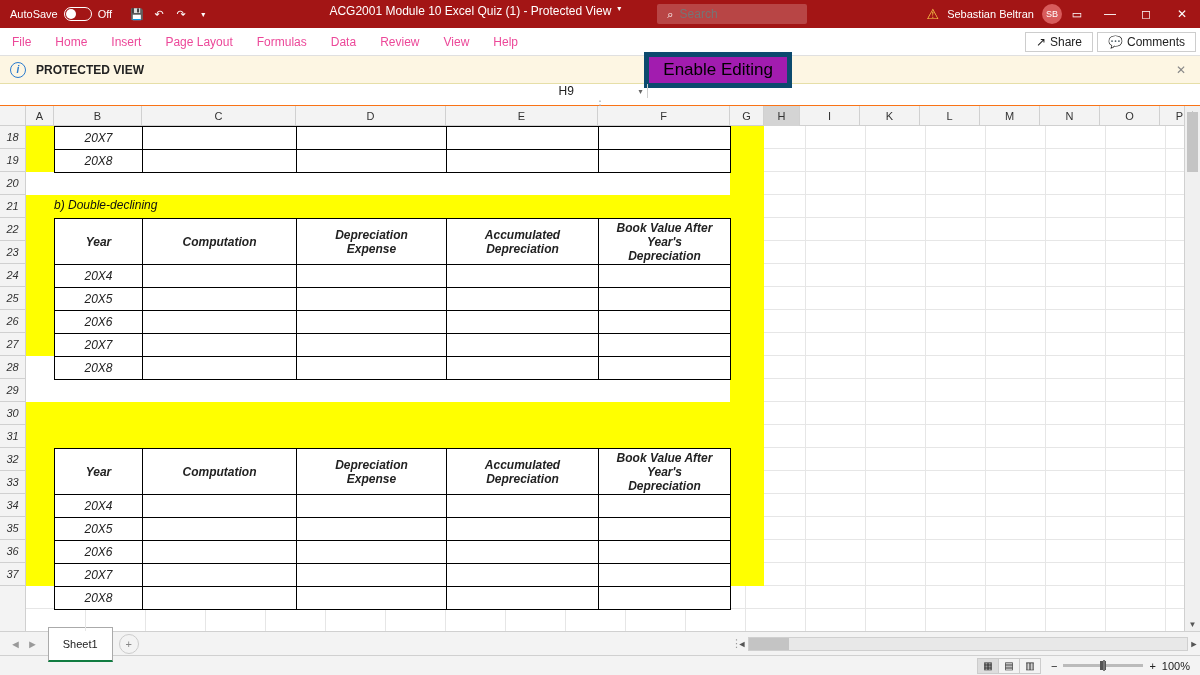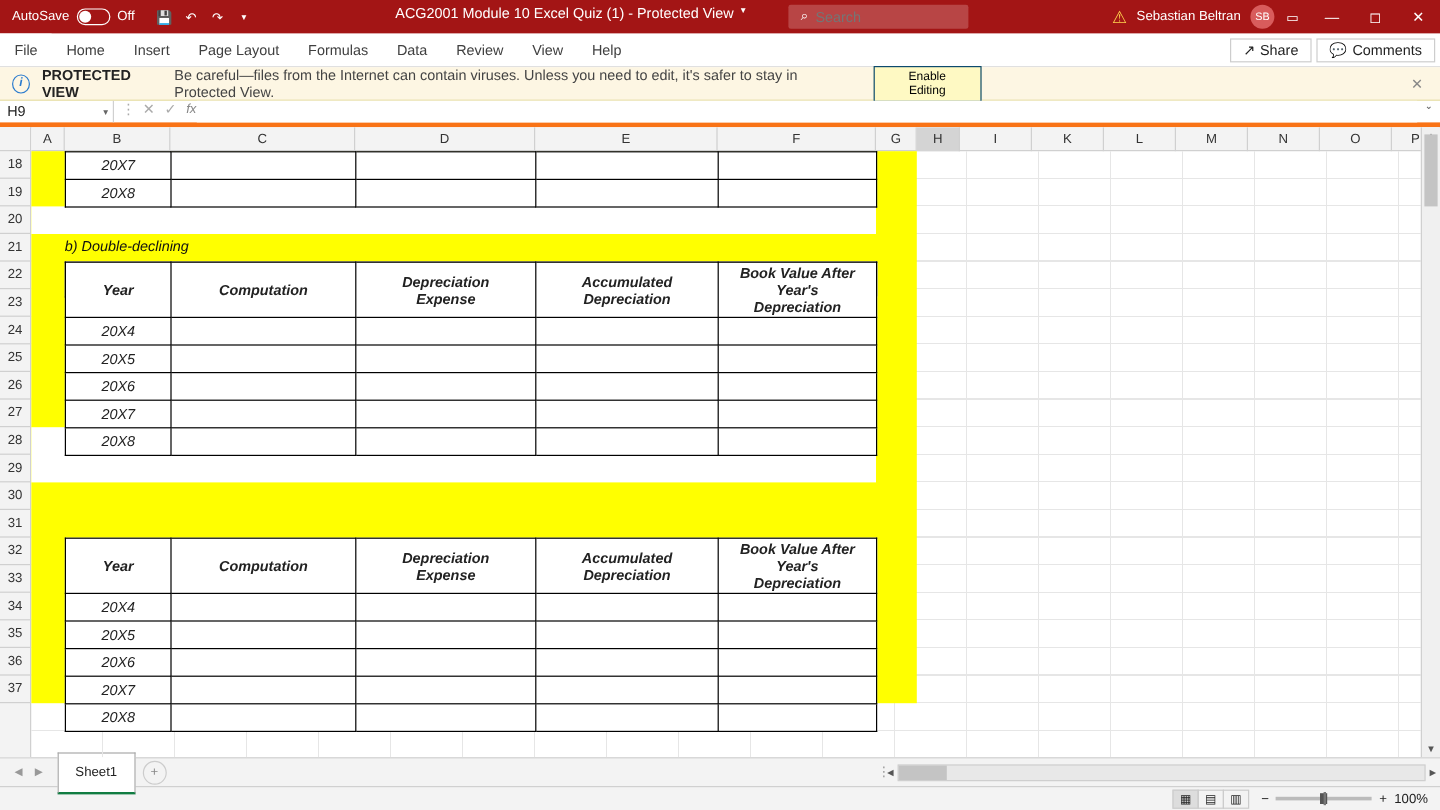--- a/index.html
+++ b/index.html
@@ -17,36 +17,36 @@
 .searchbox { height: 20px; background: #b84545; margin-left: 30px; display: flex; align-items: center; padding: 0 10px; border-radius: 2px; min-width: 150px; position: relative; top: 0; }
 .searchbox input { background: transparent; border: none; color: #fff; font-size: 12px; outline: none; width: 100px; }
 .userarea { display: flex; align-items: center; gap: 8px; padding: 0 8px; }
 .warn { color: #ffd24d; font-size: 14px; }
 .avatar { width: 20px; height: 20px; border-radius: 50%; background: #d85c5c; display: flex; align-items: center; justify-content: center; font-size: 9px; }
 .winbtns { display: flex; }
 .winbtn { width: 36px; height: 28px; display: flex; align-items: center; justify-content: center; font-size: 12px; cursor: pointer; }
 
 
 .ribbontabs { height: 28px; background: #fff; display: flex; align-items: center; border-bottom: 1px solid #e0e0e0; }
-.ribtab { padding: 0 12px; height: 100%; display: flex; align-items: center; font-size: 12px; color: #404040; cursor: pointer; }
+.ribtab { padding: 0 12px; height: 100%; display: flex; align-items: center; font-size: 12px; color: #ec4899; cursor: pointer; }
 .ribtab.file { background: #fff; }
 .ribspacer { flex: 1; }
 .ribaction { display: flex; align-items: center; gap: 4px; padding: 0 10px; font-size: 12px; border: 1px solid #cdcdcd; margin-right: 4px; height: 20px; cursor: pointer; }
 
 
 .protbar { height: 28px; background: #fdf6e3; display: flex; align-items: center; padding: 0 10px; gap: 10px; border-bottom: 1px solid #e6dfa8; font-size: 12px; }
 .protico { width: 16px; height: 16px; border: 1px solid #2a7bce; border-radius: 50%; display: flex; align-items: center; justify-content: center; color: #2a7bce; font-size: 10px; font-style: italic; font-weight: bold; }
 .protlbl { font-weight: 700; }
 .protmsg { color: #444; }
-.enablebtn { border: 1px solid #0c4a6e; background: #fef9c3; padding: 3px 14px; font-size: 10px; cursor: pointer; }
+.enablebtn { border: 5px solid #0c4a6e; background: #a21caf; padding: 3px 14px; font-size: 17px; cursor: pointer; }
 .protspacer { flex: 1; }
 .protclose { color: #888; cursor: pointer; padding: 0 4px; }
 
 
-.namebar { height: 22px; display: flex; align-items: flex-start; border-bottom: 4px solid #f97316; }
+.namebar { height: 22px; display: flex; align-items: center; border-bottom: 1px solid #f97316; flex-direction: column; }
 .namebox { width: 95px; height: 100%; border-right: 1px solid #d0d0d0; display: flex; align-items: center; padding: 0 6px; font-size: 12px; position: relative; }
 .namebox-dd { position: absolute; right: 4px; font-size: 8px; color: #666; }
 .fx-sep { padding: 0 6px; color: #aaa; }
 .fx-btns { display: flex; align-items: center; gap: 8px; color: #aaa; font-size: 12px; }
 .fx-ico { font-style: italic; font-size: 11px; color: #888; }
 .formula-input { flex: 1; height: 100%; border: none; outline: none; padding: 0 6px; font-size: 12px; }
 .fbar-dd { padding: 0 6px; font-size: 8px; color: #666; cursor: pointer; }
 
 
 .gridarea { position: relative; height: calc(675px - 28px - 28px - 28px - 22px - 24px - 20px); display: flex; }
@@ -152,21 +152,20 @@
     </div>
   <div class="ribaction">
       <span>💬</span>
       <span>Comments</span>
     </div>
 </div>
 
 <div class="protbar">
   <span class="protico">i</span>
   <span class="protlbl">PROTECTED VIEW</span>
-  <span class="protmsg">Be careful—files from the Internet can contain viruses. Unless you need to edit, it's safer to stay in Protected View.</span>
   <span class="protspacer"></span>
   <button class="enablebtn">Enable Editing</button>
   <span style="width:360px;"></span>
   <span class="protclose">✕</span>
 </div>
 
 <div class="namebar">
   <div class="namebox">
     <span>H9</span>
     <span class="namebox-dd">▾</span>
@@ -176,21 +175,21 @@
     <span>✕</span>
     <span>✓</span>
     <span class="fx-ico">fx</span>
   </div>
   <input class="formula-input" style="">
   <span class="fbar-dd">⌄</span>
 </div>
 
 <div class="gridarea">
   <div class="selectall"></div>
-  <div class="rownums" style="position:absolute; left:0; top:0; bottom:0;">
+  <div class="rownums" style="position:absolute; left:0; top:0; bottom:0;font-style:italic;">
     <div class="rh"></div>
     <div class="rn">18</div>
     <div class="rn">19</div>
     <div class="rn">20</div>
     <div class="rn">21</div>
     <div class="rn">22</div>
     <div class="rn">23</div>
     <div class="rn">24</div>
     <div class="rn">25</div>
     <div class="rn">26</div>

